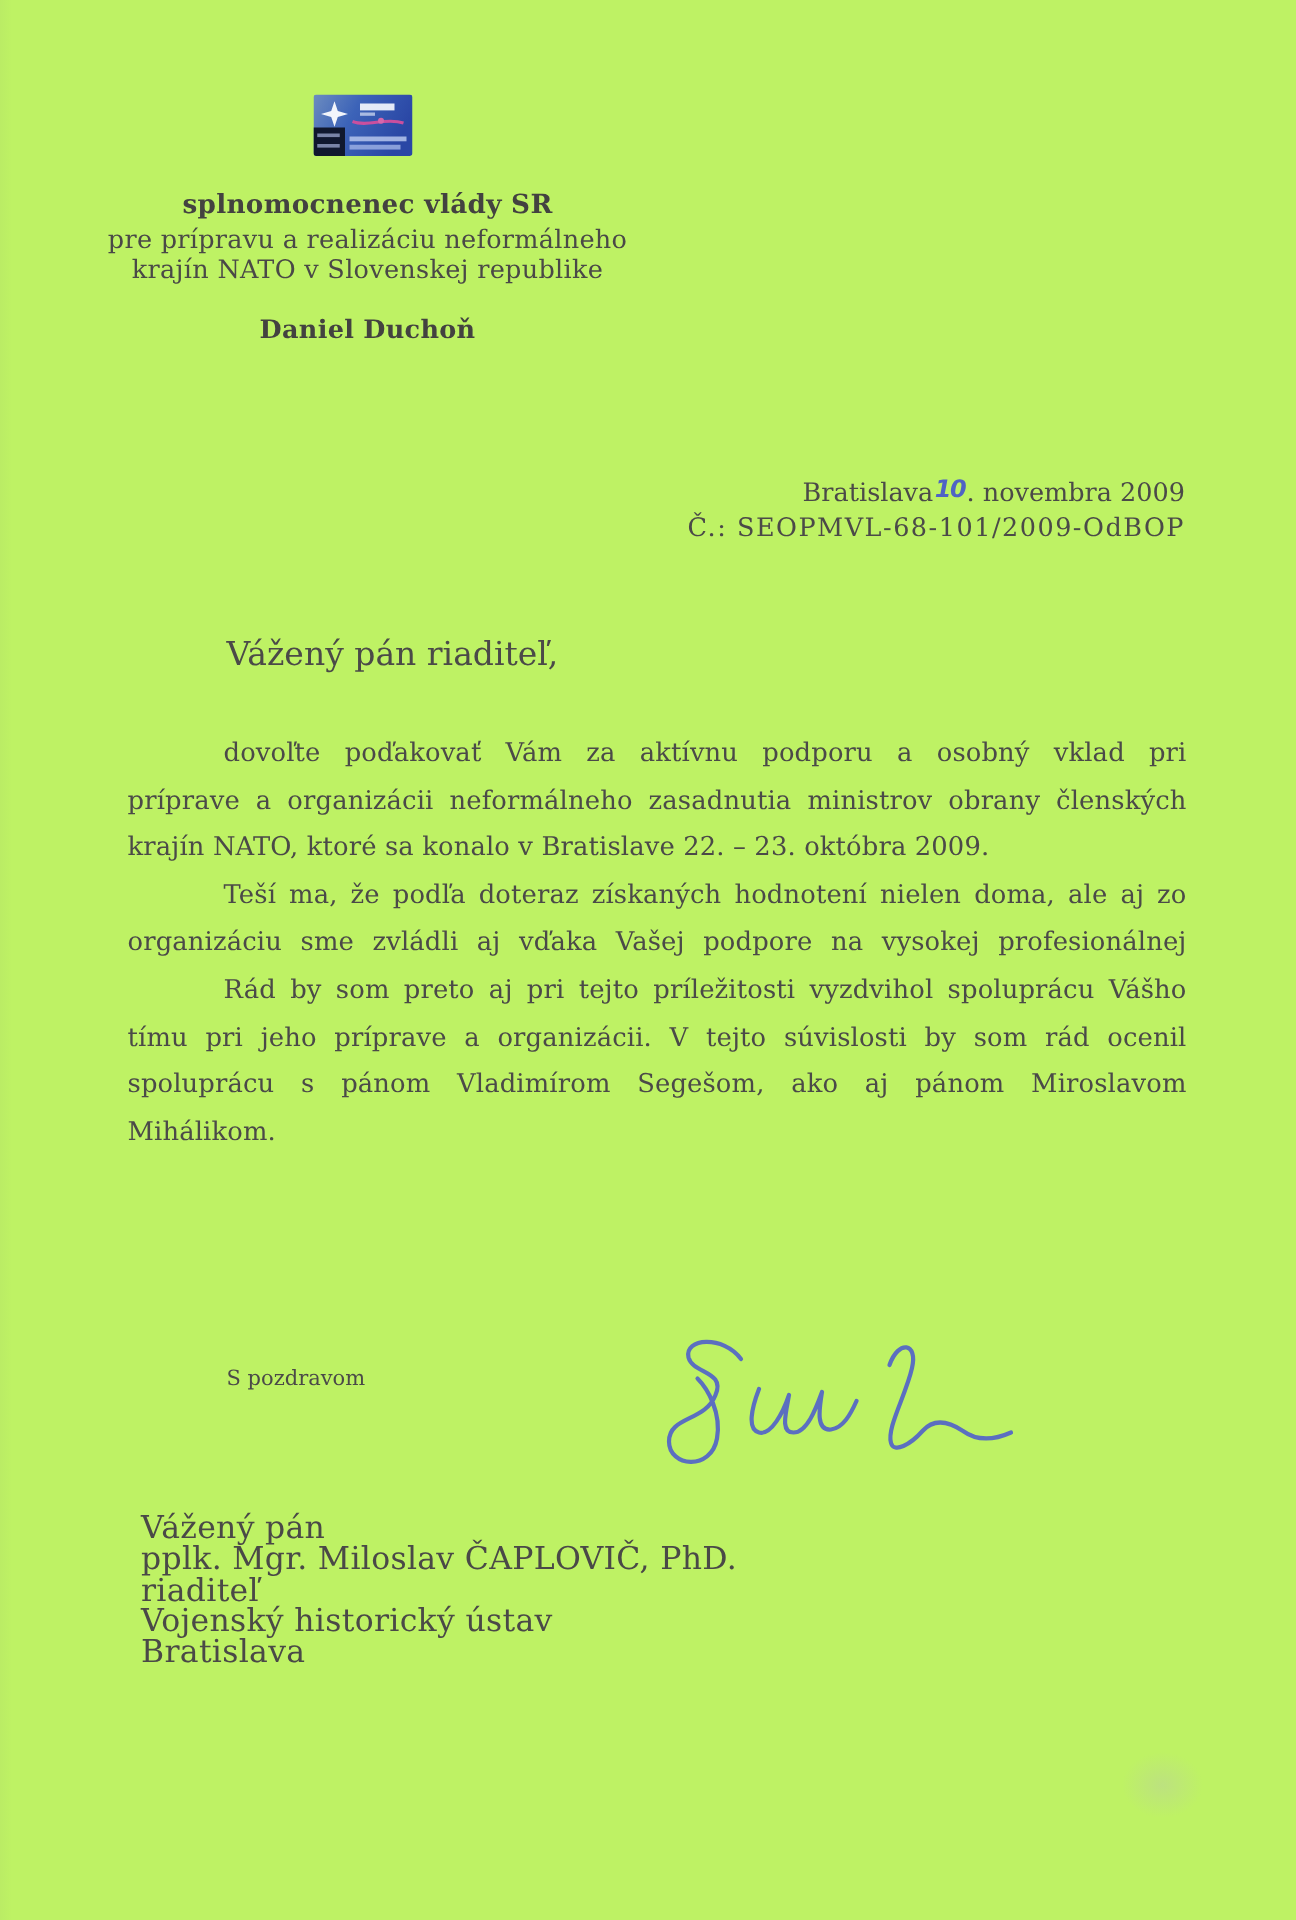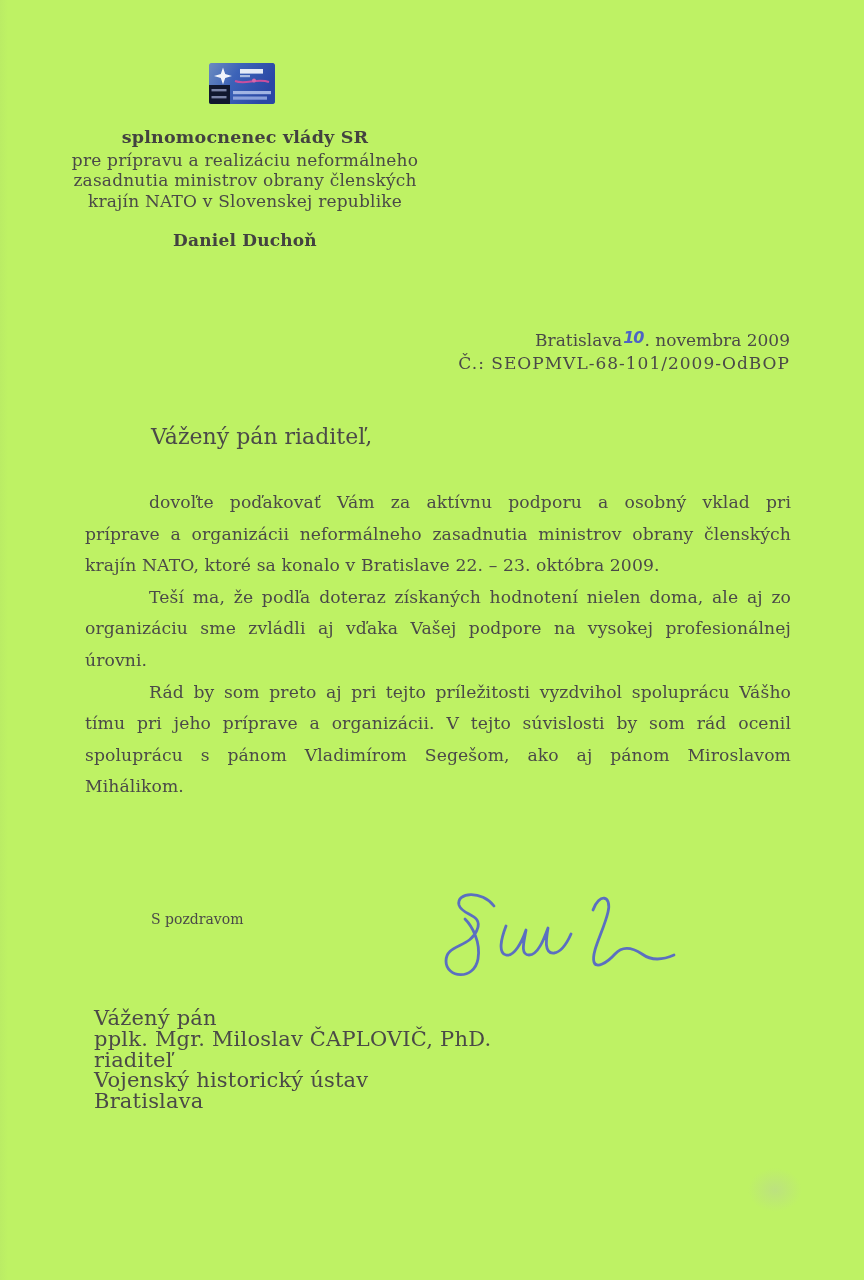--- a/index.html
+++ b/index.html
@@ -26,21 +26,21 @@
   .letterhead{
     position:absolute;left:70px;top:127px;width:350px;
     text-align:center;font-size:17px;line-height:20.5px;
     letter-spacing:0.2px;color:#4a4947;
   }
   .lh-title{font-weight:bold;font-size:17.5px;margin-bottom:2px;color:#434240;}
   .lh-name{font-weight:bold;font-size:17px;margin-top:19px;color:#434240;}
 
   
   .dateline{
-    position:absolute;left:400px;top:329px;width:390px;
+    position:absolute;left:400px;top:317px;width:390px;
     text-align:right;font-size:17px;line-height:23px;color:#4b4a48;
   }
   .ref-line{letter-spacing:1px;}
   .hand{
     font-family:"DejaVu Sans",sans-serif;
     color:#4f63c4;font-size:16px;font-weight:bold;font-style:italic;
     display:inline-block;transform:translateY(-3px);letter-spacing:-1px;
     margin:0 1px;
   }
 
@@ -105,40 +105,38 @@
 
       <rect x="24" y="28" width="38" height="3.2" fill="#aebfe9" opacity="0.9"></rect>
       <rect x="24" y="33.5" width="34" height="3.2" fill="#93a9e0" opacity="0.9"></rect>
     </svg>
   </div>
 
   <div class="letterhead">
     <div class="lh-title">splnomocnenec vlády SR</div>
     <div>
         <div class="hline">pre prípravu a realizáciu neformálneho</div>
-        <div class="hline">zasadnutia  ministrov obrany členských</div>
         <div class="hline">krajín NATO v Slovenskej republike</div>
       </div>
     <div class="lh-name">Daniel Duchoň</div>
   </div>
 
   <div class="dateline">
     <div><span>Bratislava</span><span class="hand">10</span><span>. novembra 2009</span></div>
     <div class="ref-line">Č.: SEOPMVL-68-101/2009-OdBOP</div>
   </div>
 
   <div class="salutation">Vážený pán riaditeľ,</div>
 
   <div class="body-text">
       <div class="bline first">dovoľte poďakovať Vám za aktívnu podporu a osobný vklad pri</div>
       <div class="bline">príprave a organizácii neformálneho zasadnutia ministrov obrany členských</div>
       <div class="bline last">krajín NATO, ktoré sa konalo v Bratislave 22. – 23. októbra 2009.</div>
       <div class="bline first">Teší ma, že podľa doteraz získaných hodnotení nielen doma, ale aj zo</div>
       <div class="bline">organizáciu sme zvládli aj vďaka Vašej podpore na vysokej profesionálnej</div>
-      <div class="bline last">úrovni.</div>
       <div class="bline first">Rád by som preto aj pri tejto príležitosti vyzdvihol spoluprácu Vášho</div>
       <div class="bline">tímu pri jeho príprave a organizácii. V tejto súvislosti by som rád ocenil</div>
       <div class="bline">spoluprácu s pánom Vladimírom Segešom, ako aj pánom Miroslavom</div>
       <div class="bline last">Mihálikom.</div>
     </div>
 
   <div class="closing">S pozdravom</div>
 
   <div class="signature">
     <svg width="240" height="110" viewBox="0 0 240 110" xmlns="http://www.w3.org/2000/svg">

